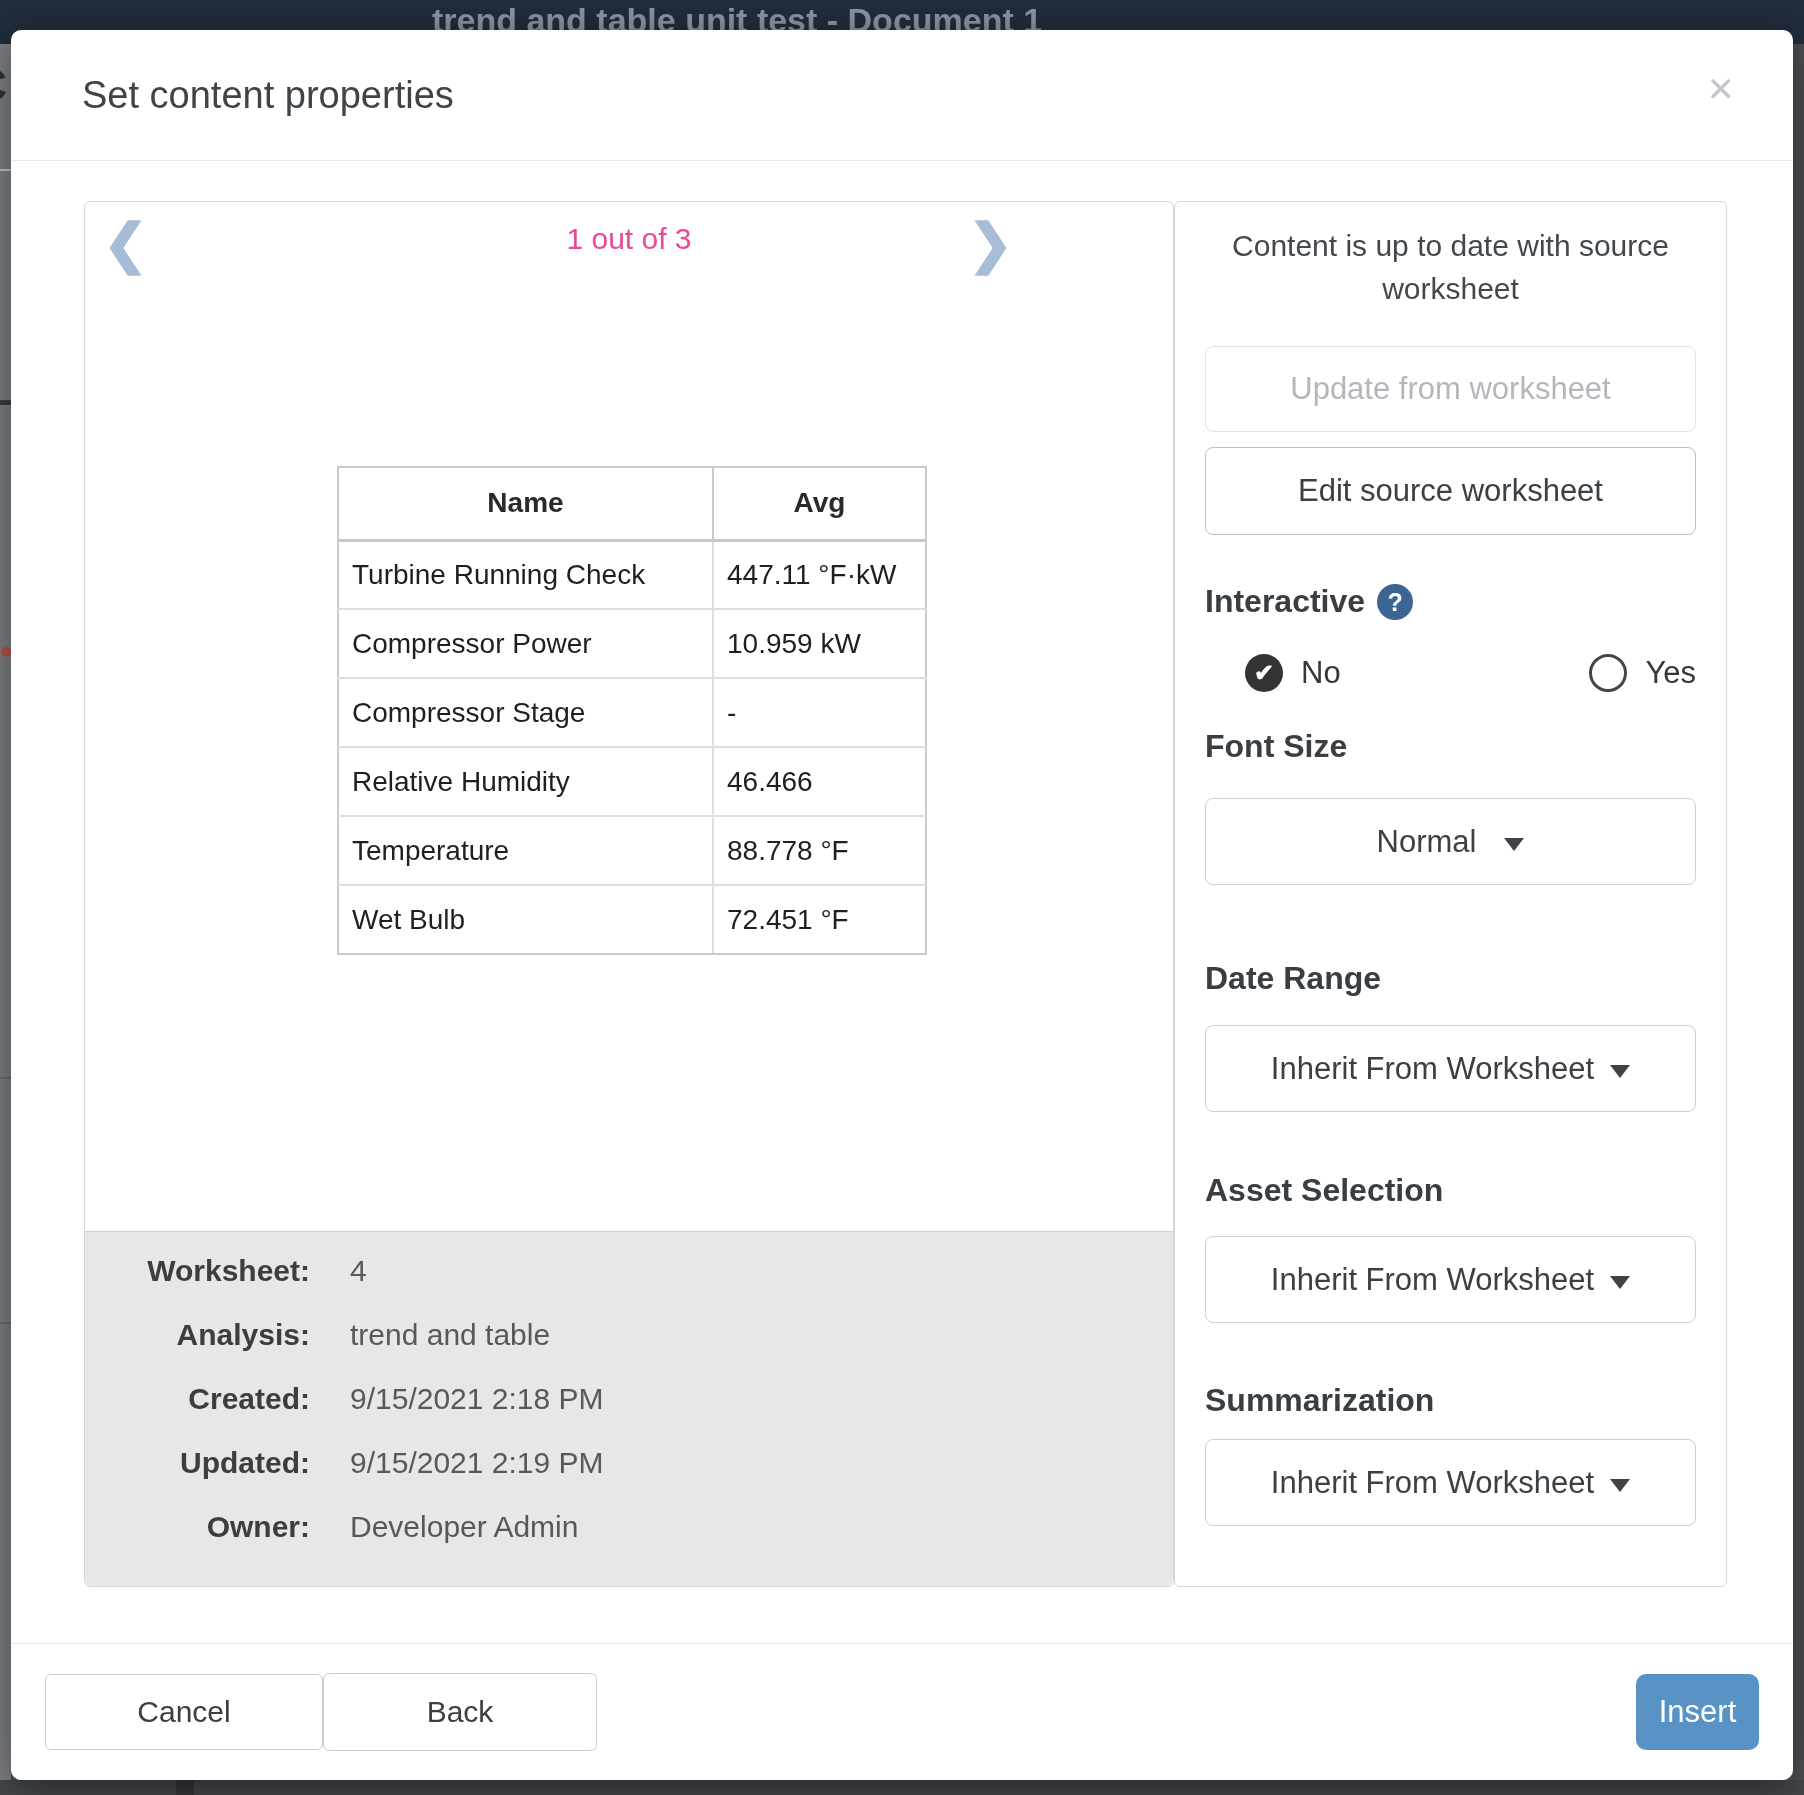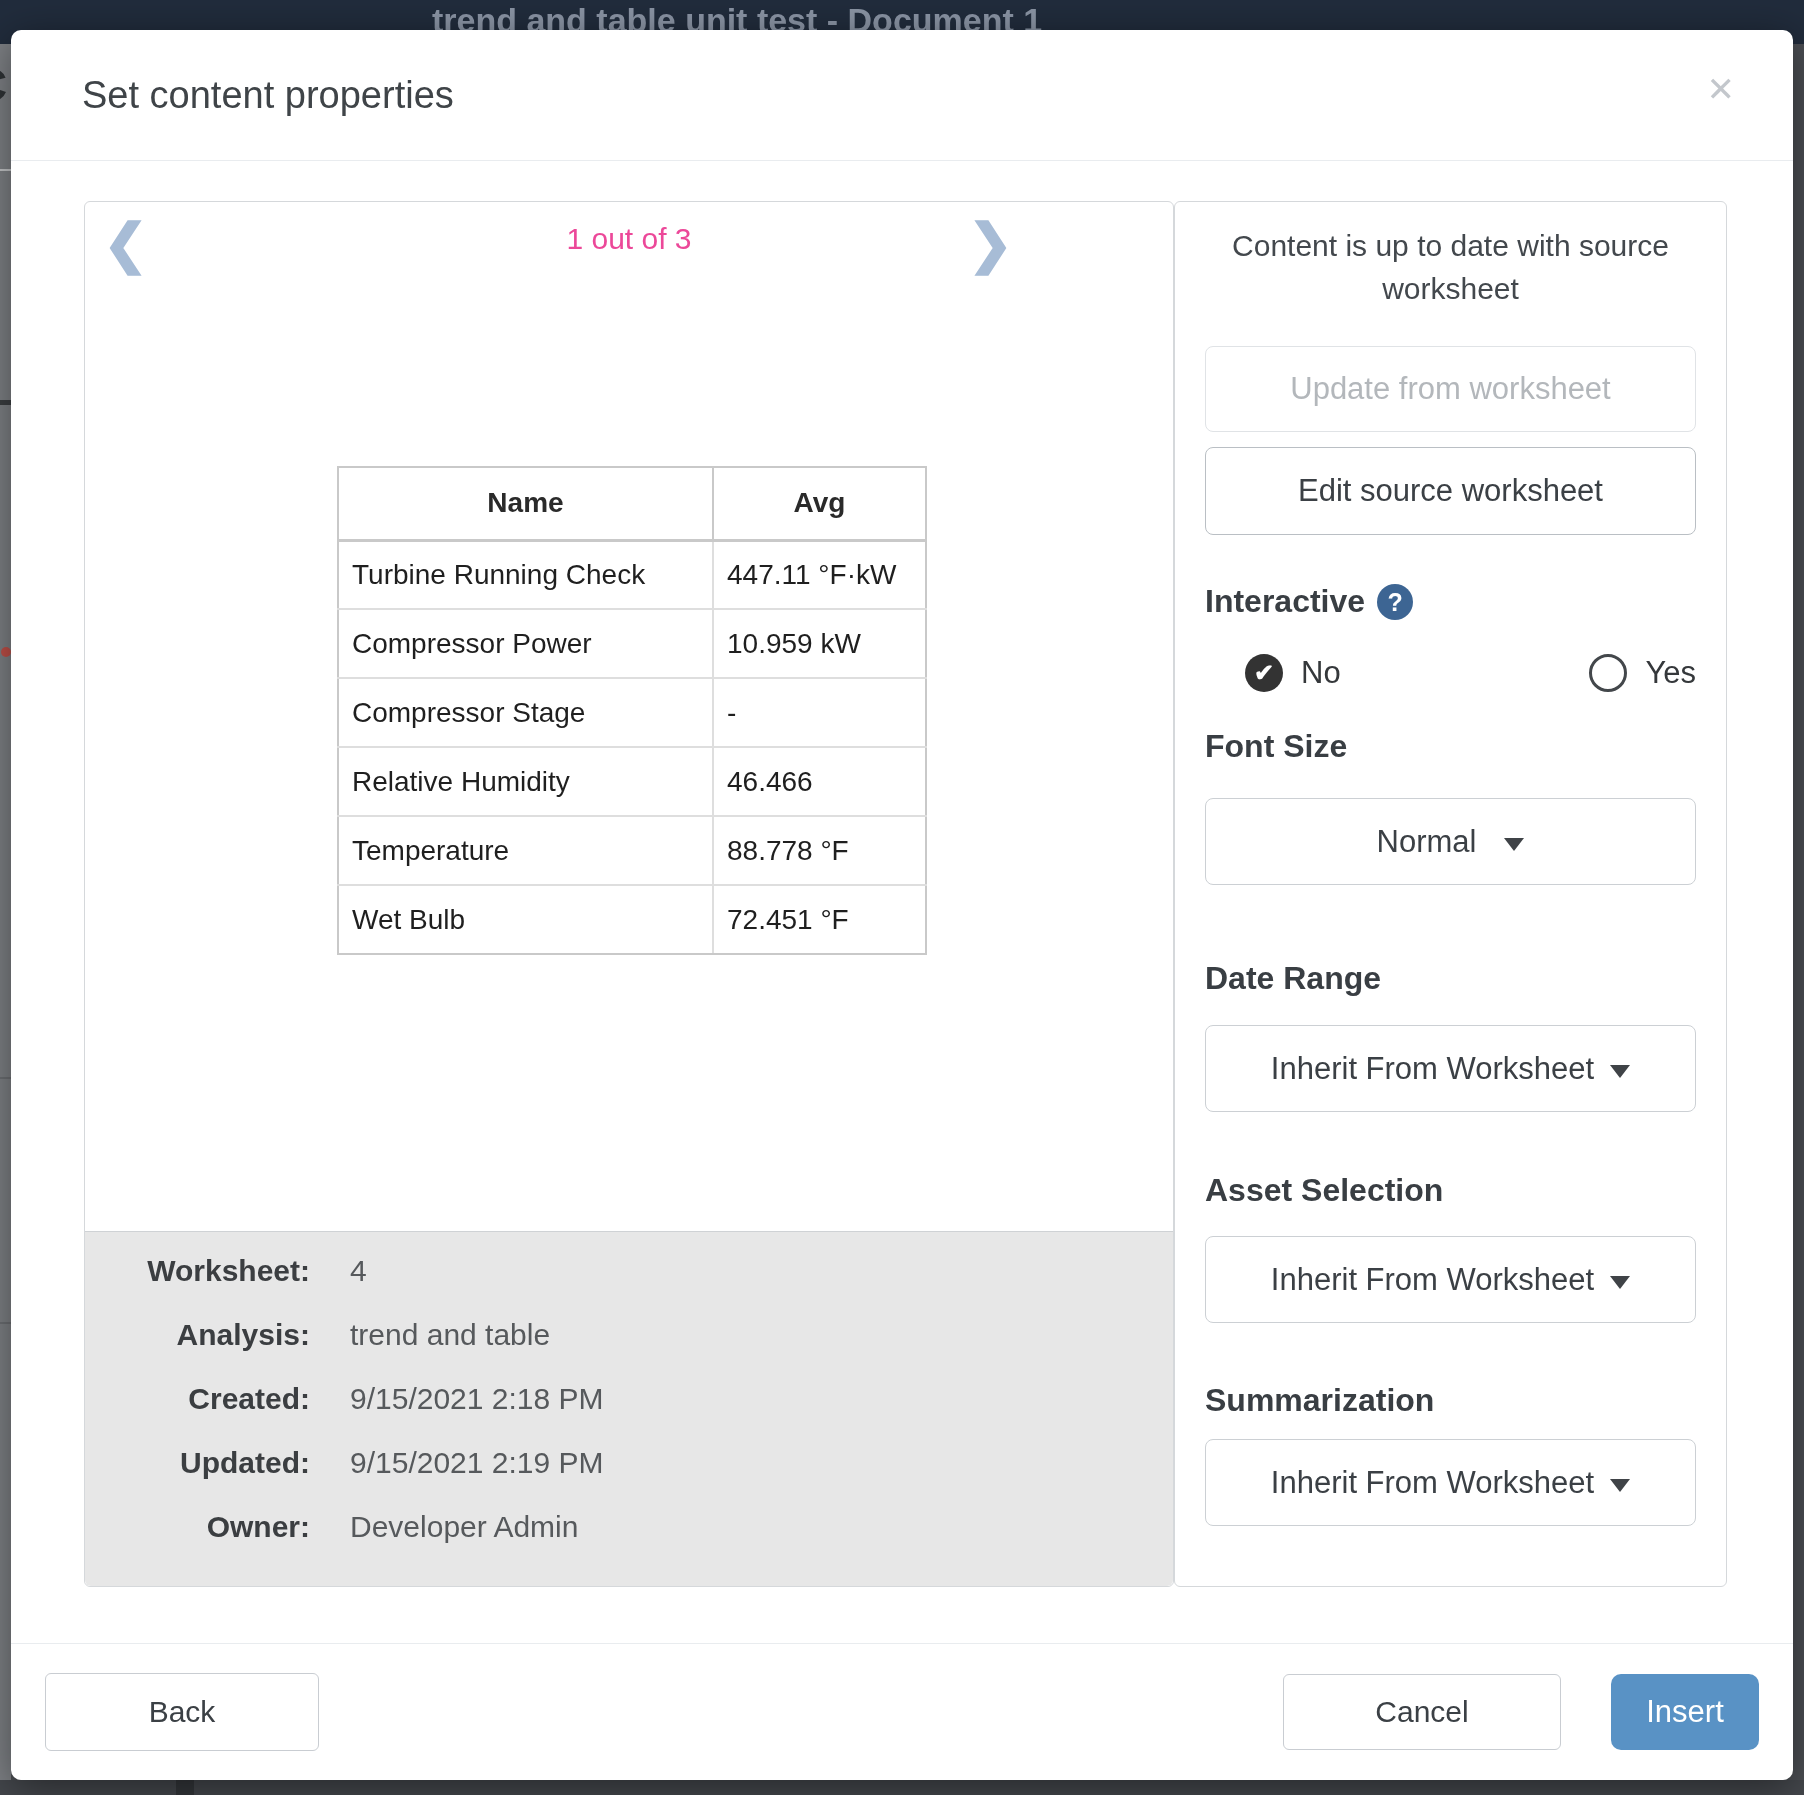--- a/index.html
+++ b/index.html
@@ -105,21 +105,21 @@
     display:flex;align-items:center;padding:0 34px;box-sizing:border-box;
   }
   .foot-btn{
     box-sizing:border-box;border-radius:6px;background:#fff;border:1px solid #c9cdd2;
     font-size:30px;color:#3b4045;display:flex;align-items:center;justify-content:center;cursor:pointer;
     font-family:"Liberation Sans", sans-serif;
   }
   .btn-back{width:274px;height:78px;margin-right:auto;}
   .btn-cancel{width:278px;height:76px;}
   .btn-insert{
-    width:148px;height:76px;margin-left:50px;border:none;border-radius:10px;
+    width:123px;height:76px;margin-left:50px;border:none;border-radius:10px;
     background:#5992c5;color:#ffffff;font-size:31px;display:flex;align-items:center;justify-content:center;cursor:pointer;
     font-family:"Liberation Sans", sans-serif;
   }
 </style>
 </head>
 <body>
 
 <div class="topbar">
   <div class="topbar-title">trend and table unit test - Document 1</div>
 </div>
@@ -245,18 +245,18 @@
     </div>
 
     <div class="section-label" style="margin-top:59px;">Summarization</div>
     <div class="dropdown" style="margin-top:20px;">
       <span>Inherit From Worksheet</span>
       <span class="caret"></span>
     </div>
   </div>
 
   <div class="modal-footer">
+    <button class="foot-btn btn-cancel">Cancel</button>
     <button class="foot-btn btn-back">Back</button>
-    <button class="foot-btn btn-cancel">Cancel</button>
     <button class="btn-insert">Insert</button>
   </div>
 
 </div>
 
 </body></html>

